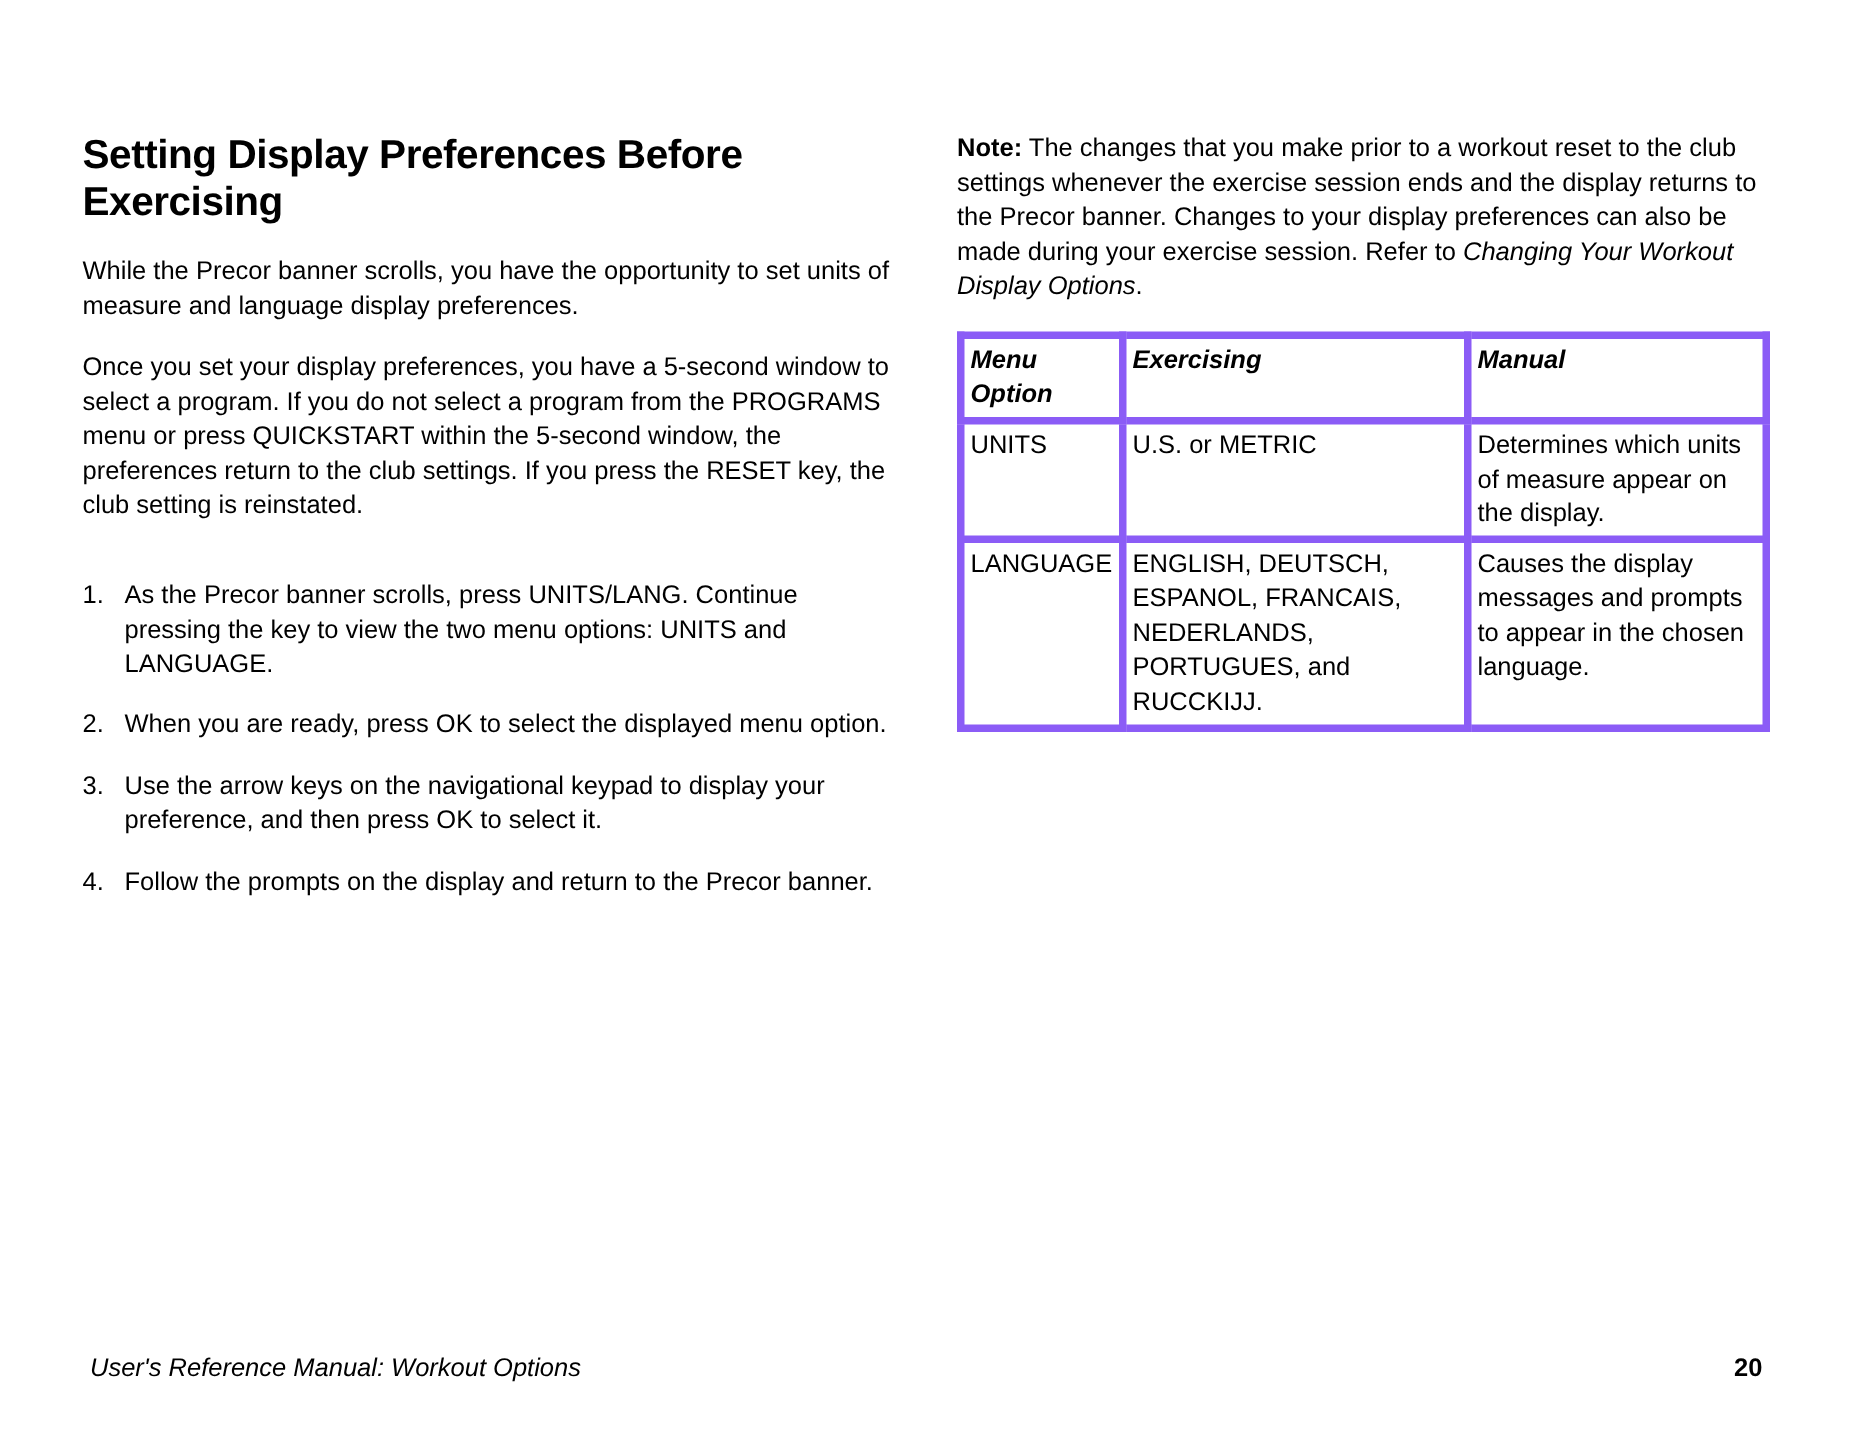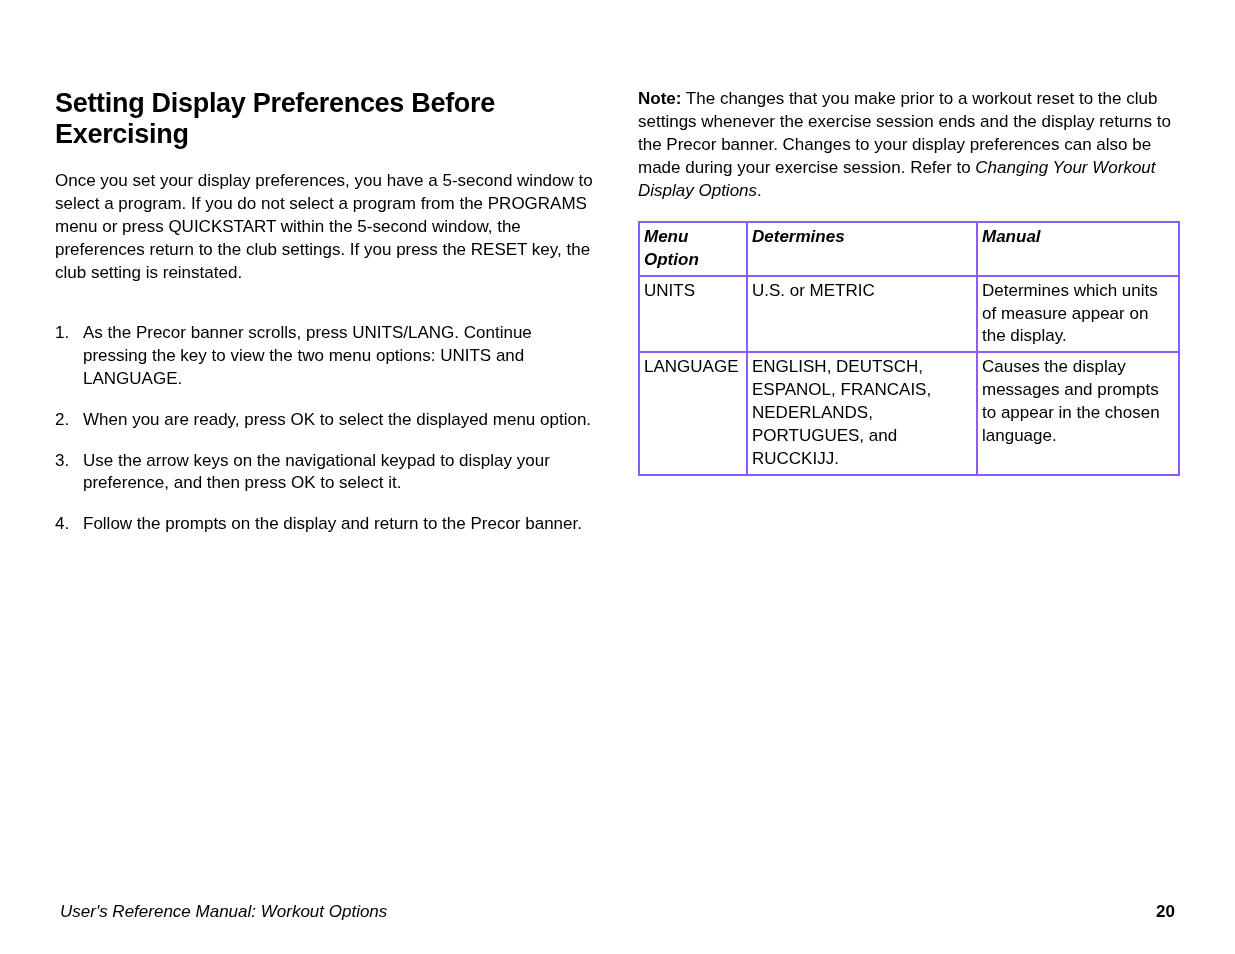--- a/index.html
+++ b/index.html
@@ -62,21 +62,21 @@
   .italic {
     font-style: italic;
   }
   table {
     border-collapse: collapse;
     width: 100%;
     font-size: 17px;
     margin-top: 4px;
   }
   th, td {
-    border: 2px solid #8b5cf6;
+    border: 5px solid #8b5cf6;
     padding: 3px 4px 3px 4px;
     text-align: left;
     vertical-align: top;
     line-height: 1.35;
   }
   th {
     font-style: italic;
     font-weight: bold;
   }
   td.menu-col {
@@ -102,39 +102,40 @@
     font-weight: bold;
     margin-left: 24px;
   }
 </style>
 </head>
 <body>
 
 <div class="columns">
   <div class="col">
     <h1>Setting Display Preferences Before Exercising</h1>
+    <p>While the Precor banner scrolls, you have the opportunity to set units of measure and language display preferences.</p>
     <p>Once you set your display preferences, you have a 5-second window to select a program. If you do not select a program from the PROGRAMS menu or press QUICKSTART within the 5-second window, the preferences return to the club settings. If you press the RESET key, the club setting is reinstated.</p>
     <ol>
       <li>As the Precor banner scrolls, press UNITS/LANG. Continue pressing the key to view the two menu options: UNITS and LANGUAGE.</li>
       <li>When you are ready, press OK to select the displayed menu option.</li>
       <li>Use the arrow keys on the navigational keypad to display your preference, and then press OK to select it.</li>
       <li>Follow the prompts on the display and return to the Precor banner.</li>
     </ol>
   </div>
 
   <div class="col">
     <p>
       <span class="note-label">Note:</span><span> The changes that you make prior to a workout reset to the club settings whenever the exercise session ends and the display returns to the Precor banner. Changes to your display preferences can also be made during your exercise session. Refer to </span><span class="italic">Changing Your Workout Display Options</span><span>.</span>
     </p>
 
     <table>
       <thead>
         <tr>
           <th>Menu Option</th>
-          <th>Determines</th>
+          <th>Exercising</th>
           <th>Manual</th>
         </tr>
       </thead>
       <tbody>
         <tr>
           <td class="menu-col">UNITS</td>
           <td class="pref-col">U.S. or METRIC</td>
           <td>Determines which units of measure appear on the display.</td>
         </tr>
         <tr>

